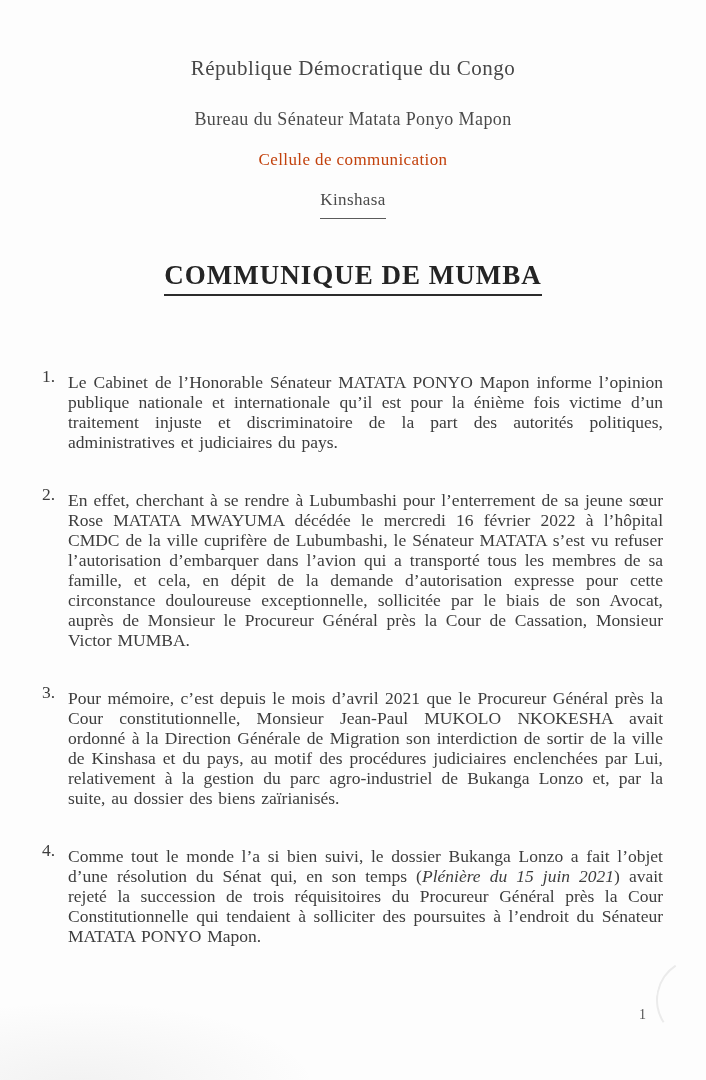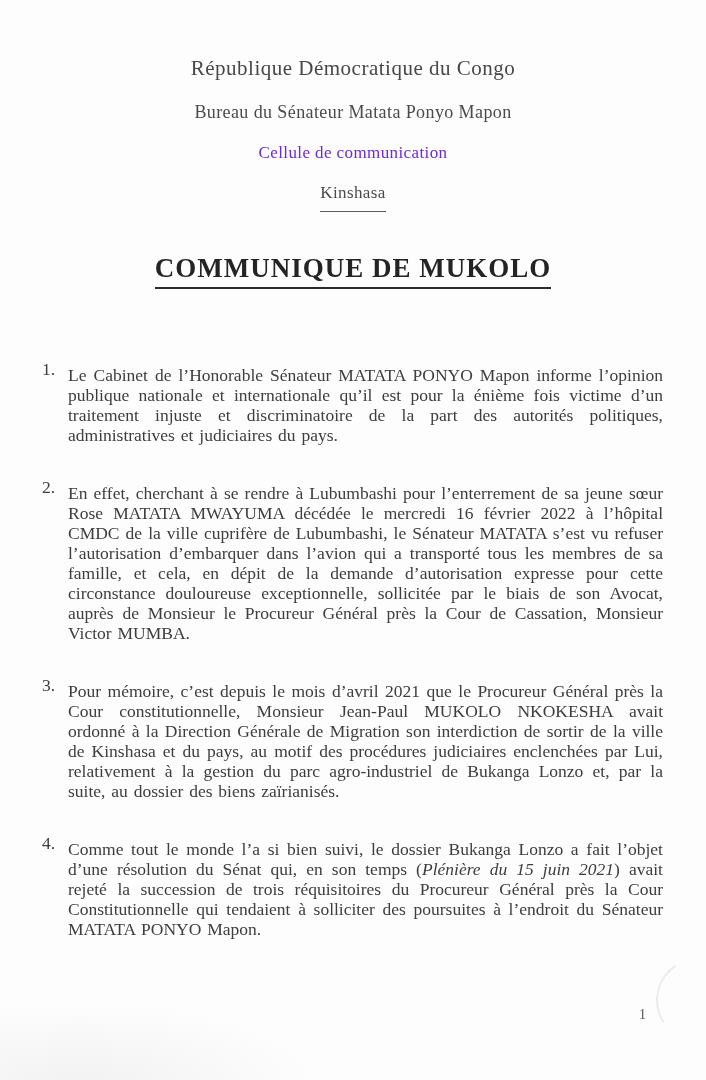--- a/index.html
+++ b/index.html
@@ -21,28 +21,28 @@
   .doc-header {
     text-align: center;
   }
   .doc-header .h1 {
     font-size: 21px;
     color: #474747;
     letter-spacing: 0.5px;
   }
   .doc-header .h2 {
     font-size: 18px;
-    margin-top: 21px;
+    margin-top: 28px;
     color: #4a4a4a;
     letter-spacing: 0.4px;
   }
   .doc-header .h3 {
     font-size: 17px;
     margin-top: 20px;
-    color: #6d28d9;
+    color: #c2410c;
     letter-spacing: 0.4px;
     font-family: Liberation Serif, serif;
   }
   .doc-header .h4 {
     font-size: 17px;
     margin-top: 20px;
     color: #4a4a4a;
     letter-spacing: 0.4px;
   }
   .doc-header .h4 span {
@@ -124,21 +124,21 @@
 <div class="page">
 
   <div class="doc-header">
     <div class="h1">République Démocratique du Congo</div>
     <div class="h2">Bureau du Sénateur Matata Ponyo Mapon</div>
     <div class="h3">Cellule de communication</div>
     <div class="h4"><span>Kinshasa</span></div>
   </div>
 
   <div class="title-wrap">
-    <div class="doc-title">COMMUNIQUE DE MUKOLO</div>
+    <div class="doc-title">COMMUNIQUE DE MUMBA</div>
   </div>
 
   <div class="paragraphs">
 
     <div class="para">
       <span class="num">1.</span>
       <div class="ptext">Le Cabinet de l’Honorable Sénateur MATATA PONYO Mapon informe l’opinion publique nationale et internationale qu’il est pour la énième fois victime d’un traitement injuste et discriminatoire de la part des autorités politiques, administratives et judiciaires du pays.</div>
     </div>
 
     <div class="para">

